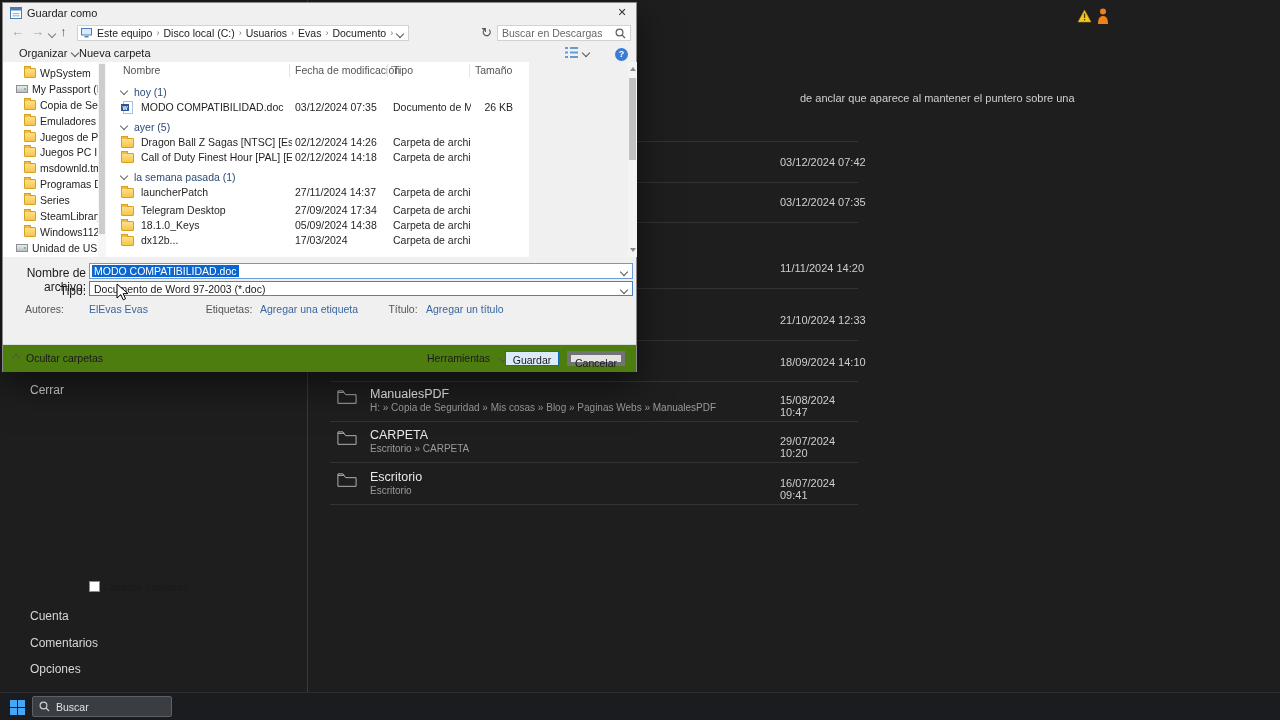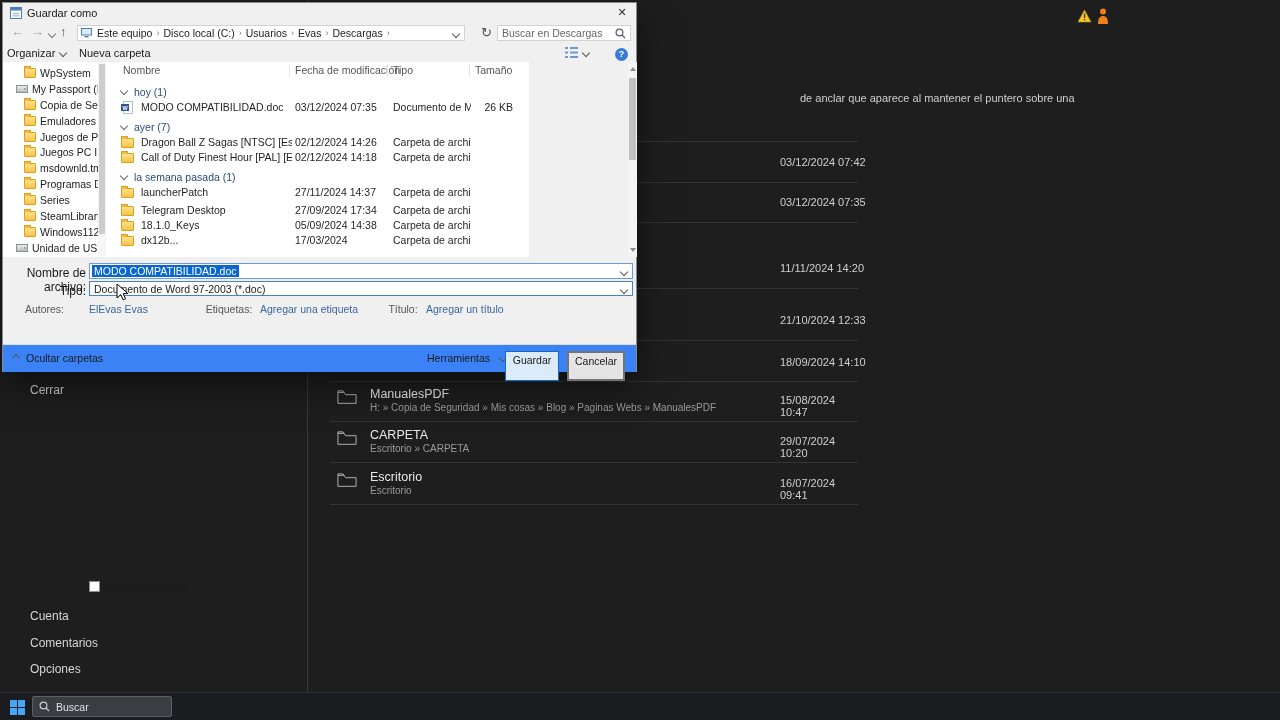--- a/index.html
+++ b/index.html
@@ -20,21 +20,21 @@
   .bs-rdate{position:absolute;left:450px;top:12px;font-size:11px;color:#cfcfcf}
 
   
   .dialog{position:absolute;left:2px;top:2px;width:635px;height:370px;background:#f0f0f0;
           border:1px solid #8a8a8a;box-shadow:0 12px 34px rgba(0,0,0,.55);z-index:10;
           font-size:11px;color:#1a1a1a}
   .dlg-title{position:absolute;left:0;top:0;right:0;height:20px}
   .dlg-title-text{position:absolute;left:24px;top:4px;font-size:11px}
   .dlg-close{position:absolute;right:0;top:0;width:28px;height:19px;text-align:center;line-height:18px;color:#333;font-size:11px;cursor:default}
   .navglyph{position:absolute;top:21px;font-size:13px;color:#9aa0a8}
-  .addrbar{position:absolute;left:74px;top:22px;width:388px;height:16px;background:#fff;border:1px solid #d2d2d2;
+  .addrbar{position:absolute;left:74px;top:22px;width:332px;height:16px;background:#fff;border:1px solid #d2d2d2;
            display:flex;align-items:center;font-size:10.5px;white-space:nowrap;overflow:hidden}
   .crumb{padding:0 2px;color:#222;cursor:default}
   .crumbsep{color:#777;font-size:9px;padding:0 2px}
   .chev{display:inline-block;width:6px;height:6px;border-left:1.3px solid #555;border-bottom:1.3px solid #555;transform:rotate(-45deg)}
   .chev.up{transform:rotate(135deg)}
   .searchbox{position:absolute;left:494px;top:22px;width:134px;height:16px;background:#fff;border:1px solid #d2d2d2;
              display:flex;align-items:center;justify-content:space-between;padding:0 4px;font-size:10.5px;color:#666}
   .toolbtn{position:absolute;top:44px;font-size:11px;color:#1a1a1a;display:flex;align-items:center;gap:5px}
   .helpdot{position:absolute;left:612px;top:45px;width:13px;height:13px;border-radius:50%;background:#3a7bd5;color:#fff;
            font-size:9px;font-weight:bold;text-align:center;line-height:13px}
@@ -68,24 +68,24 @@
   .arrup{position:absolute;left:2px;top:5px;width:0;height:0;border-left:3px solid transparent;border-right:3px solid transparent;border-bottom:4px solid #8a8a8a}
   .arrdn{position:absolute;left:2px;bottom:5px;width:0;height:0;border-left:3px solid transparent;border-right:3px solid transparent;border-top:4px solid #8a8a8a}
   .dlg-fields{position:absolute;left:0;top:254px;width:633px;height:87px;background:#f0f0f0}
   .flabel{position:absolute;font-size:12px;text-align:right;color:#1a1a1a}
   .combo{position:absolute;background:#fff;display:flex;align-items:center}
   .combo .chev{position:absolute;right:5px;top:5px}
   .selhl{background:#0a66d0;color:#fff;padding:0 2px;font-size:10.5px;margin-left:2px}
   .metaval{position:absolute;font-size:10.5px;color:#3a66a0;white-space:nowrap}
   .metalabel{position:absolute;font-size:10.5px;color:#555;text-align:center}
   .cbx{position:absolute;left:86px;top:324px;width:11px;height:11px;background:#fff;border:1px solid #8a8a8a}
-  .dlg-footer{position:absolute;left:0;top:341px;width:633px;height:28px;background:#3b82f6;border-top:1px solid #dcdcdc}
-  .btn{position:absolute;top:6px;height:30px;font-size:10.5px;text-align:center;line-height:16px}
+  .dlg-footer{position:absolute;left:0;top:341px;width:633px;height:28px;background:#4d7c0f;border-top:1px solid #dcdcdc}
+  .btn{position:absolute;top:6px;height:15px;font-size:10.5px;text-align:center;line-height:16px}
   .btn.primary{background:#dcebf9;border:1px solid #0f6cbd}
-  .btn.normal{background:#e4e4e4;border:2px solid #737373}
+  .btn.normal{background:#e4e4e4;border:4px solid #737373}
 
   
   .taskbar{position:absolute;left:0;top:692px;width:1280px;height:28px;background:#1b1c20;border-top:1px solid #2c2e33;z-index:20}
   .tb-start{position:absolute;left:4px;top:0;width:26px;height:28px;display:flex;align-items:center;justify-content:center}
   .tb-search{position:absolute;left:32px;top:3px;width:140px;height:21px;background:#3a3d42;border:1px solid #5c6066;border-radius:2px;
              display:flex;align-items:center;gap:6px;padding:0 6px;font-size:10.5px;color:#dfe3e8}
 </style>
 </head>
 <body>
 
@@ -184,35 +184,35 @@
           <rect x="3.5" y="8" width="4" height="1.4" fill="#4a7ebb"></rect>
       </svg>
       <span class="crumb">Este equipo</span>
         <span class="crumbsep">›</span>
       <span class="crumb">Disco local (C:)</span>
         <span class="crumbsep">›</span>
       <span class="crumb">Usuarios</span>
         <span class="crumbsep">›</span>
       <span class="crumb">Evas</span>
         <span class="crumbsep">›</span>
-      <span class="crumb">Descargas</span>
+      <span class="crumb">Documento</span>
         <span class="crumbsep">›</span>
       <span class="chev" style="position:absolute;right:5px;top:5px"></span>
     </div>
     <span class="abs" style="left:478px;top:22px;font-size:13px;color:#555">↻</span>
 
     <div class="searchbox">
       <span>Buscar en Descargas</span>
       <svg width="11" height="11" viewBox="0 0 11 11">
         <circle cx="4.5" cy="4.5" r="3.4" fill="none" stroke="#5a5f66" stroke-width="1.2"></circle>
           <line x1="7" y1="7" x2="10" y2="10" stroke="#5a5f66" stroke-width="1.2"></line>
       </svg>
     </div>
 
-    <div class="toolbtn" style="left:4px">
+    <div class="toolbtn" style="left:16px">
       <span>Organizar</span>
         <span class="chev"></span>
     </div>
     <div class="toolbtn" style="left:76px">
       <span>Nueva carpeta</span>
     </div>
     <div class="toolbtn" style="left:562px">
       <svg width="13" height="11" viewBox="0 0 13 11">
         <rect x="0" y="0" width="3" height="2" fill="#6b9ad0"></rect>
           <rect x="5" y="0" width="8" height="2" fill="#6b9ad0"></rect>
@@ -306,21 +306,21 @@
               </span>
               <span class="fname">MODO COMPATIBILIDAD.doc</span>
               <span class="fdate">03/12/2024 07:35</span>
               <span class="ftype">Documento de Mi...</span>
               <span class="fsize">26 KB</span>
             </div>
           </div>
           <div class="fgroup">
             <div class="ghead">
                 <span class="gchev"></span>
-                <span>ayer (7)</span>
+                <span>ayer (5)</span>
               </div>
             <div class="frow">
               <span class="fico-folder"></span>
               <span class="fname">Dragon Ball Z Sagas [NTSC] [Español]</span>
               <span class="fdate">02/12/2024 14:26</span>
               <span class="ftype">Carpeta de archivos</span>
             </div>
             <div class="frow">
               <span class="fico-folder"></span>
               <span class="fname">Call of Duty Finest Hour [PAL] [Es,Fr,It]</span>

